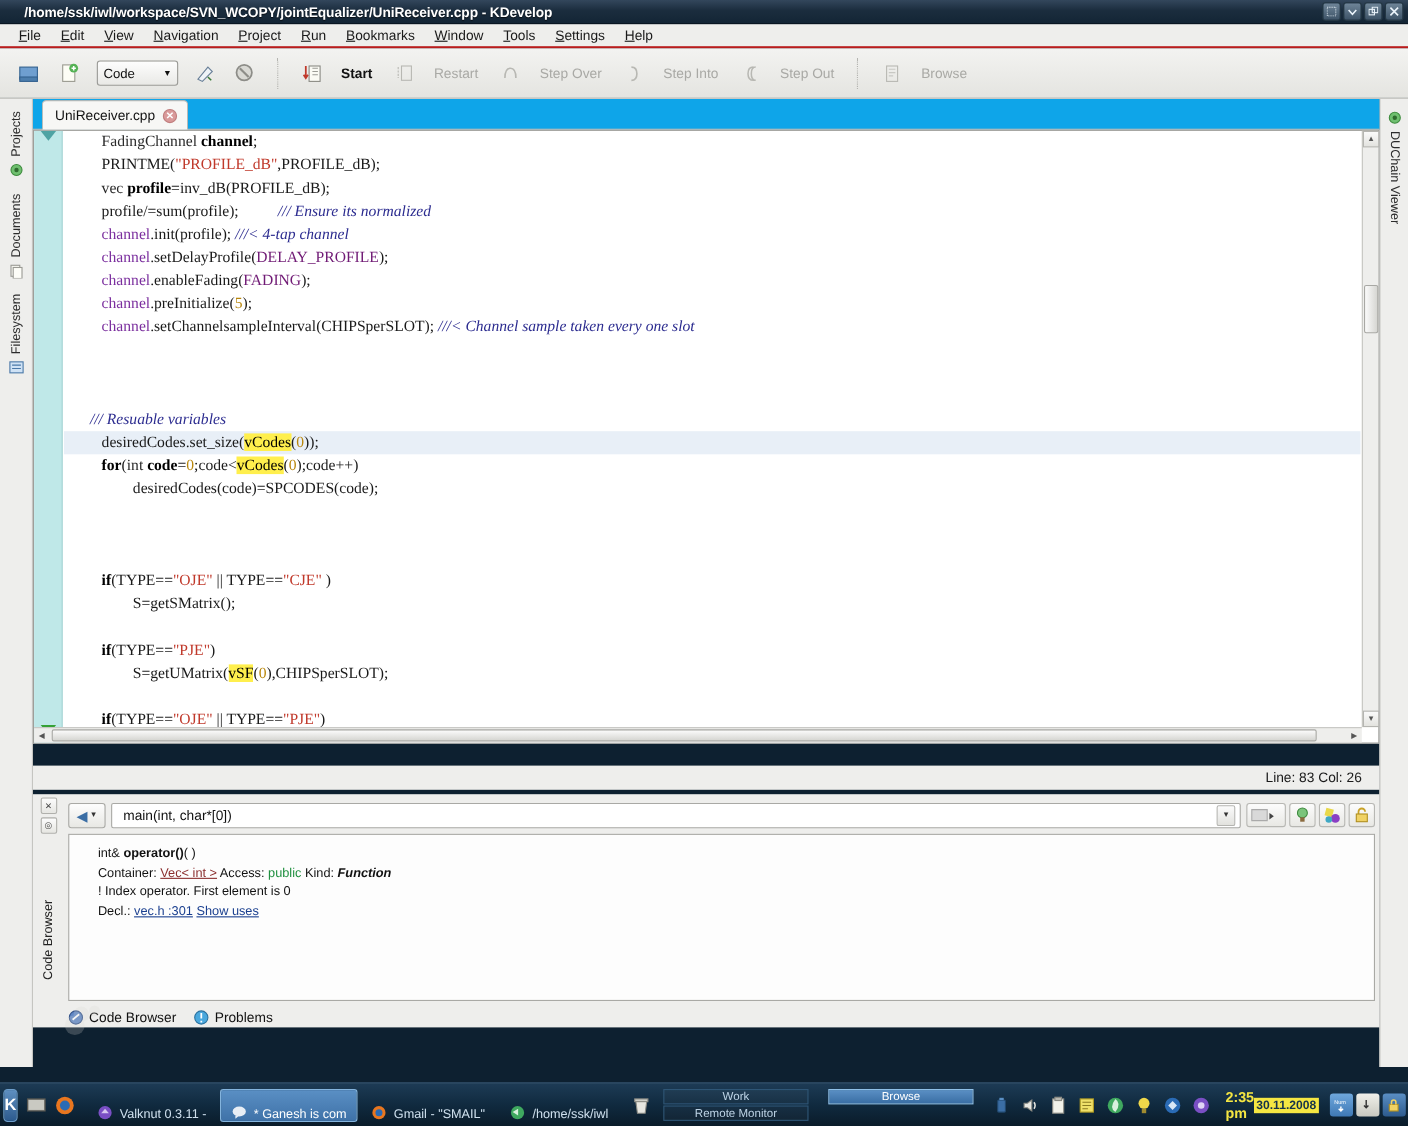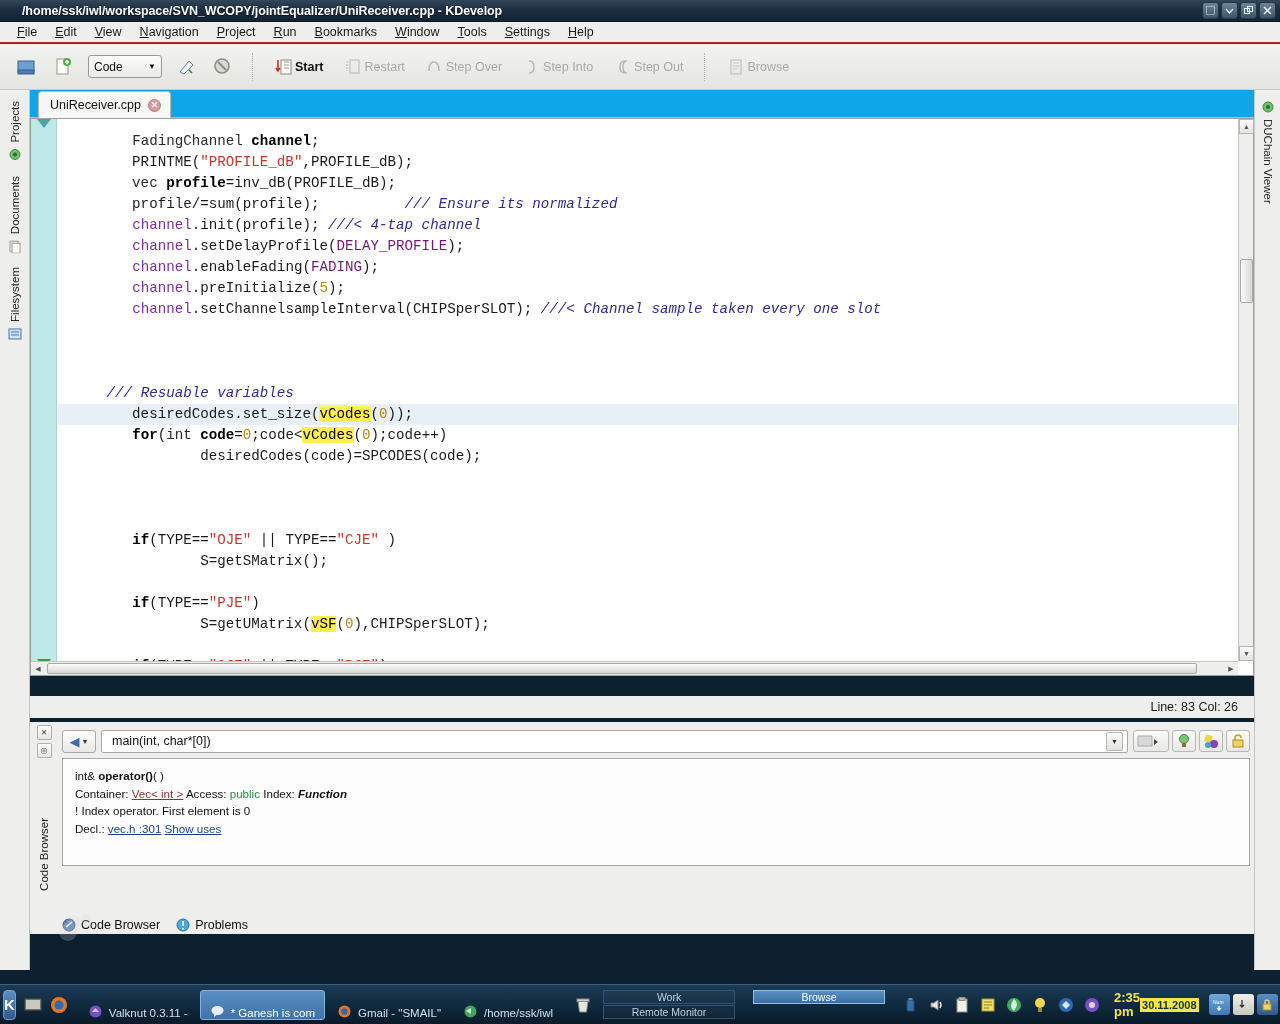--- a/index.html
+++ b/index.html
@@ -53,21 +53,21 @@
   }
   .tb-icon { width: 30px; height: 30px; display:flex; align-items:center; justify-content:center; }
   .combo-code {
     height: 23px; min-width: 74px; background: linear-gradient(to bottom,#fdfdfd,#e9e9e6);
     border: 1px solid #9a9a96; border-radius: 3px;
     display: flex; align-items: center; justify-content: space-between;
     padding: 0 5px; font-size: 12px; color: #111; margin: 0 4px;
   }
   .combo-code .arrow { font-size: 8px; margin-left: 6px; }
   .tb-sep { width: 1px; height: 28px; border-left: 1px dotted #b4b4b0; margin: 0 8px; }
-  .tb-btn { display:flex; align-items:center; gap:2px; padding: 3px 7px; font-size: 12.5px; }
+  .tb-btn { display:flex; align-items:center; gap:17px; padding: 3px 7px; font-size: 12.5px; }
   .tb-btn.enabled { color: #111111; font-weight: bold; }
   .tb-btn.disabled { color: #a9a9a5; }
   .tb-glyph { width: 19px; height: 19px; display:flex; align-items:center; justify-content:center; }
 
   
   .leftbar {
     position: absolute; left: 0; top: 90px; width: 30px; height: 880px;
     background: #eeeeec; border-right: 1px solid #c5c5c1;
     display: flex; flex-direction: column; align-items: center; padding-top: 4px;
   }
@@ -126,22 +126,22 @@
     border-left: 7px solid transparent; border-right: 7px solid transparent;
     border-top: 9px solid #4fa3a3;
   }
   .fold-arrow-bot {
     position: absolute; left: 6px; bottom: 7px; width: 0; height: 0;
     border-left: 7px solid transparent; border-right: 7px solid transparent;
     border-top: 9px solid #35a135;
   }
   .code-area {
     position: absolute; left: 27px; top: 0; right: 16px; bottom: 14px;
-    overflow: hidden; padding-top: 12px;
-    font-family: Liberation Mono, monospace;
+    overflow: hidden; padding-top: 0;
+    font-family: Liberation Serif, serif;
     font-size: 14.2px; line-height: 21px; color: #000;
     white-space: pre;
   }
   .code-line { height: 21px; padding-left: 6px; }
   .code-line.current { background: #e8eff7; }
   .kw      { color: #000000; font-weight: bold; }       
   .typ     { color: #2a2a2a; }
   .var     { color: #000000; font-weight: bold; }
   .str     { color: #c0392b; }
   .num     { color: #b8860b; }
@@ -232,23 +232,23 @@
     display:flex; align-items:center; justify-content:center; font-size: 7px; color:#333;
   }
   .dock-tools { display: flex; align-items: center; gap: 3px; }
   .dt-btn {
     width: 24px; height: 22px; border: 1px solid #b7b7b3; border-radius: 3px;
     background: linear-gradient(to bottom,#fcfcfc,#e8e8e4);
     display:flex; align-items:center; justify-content:center;
   }
   .dt-btn.wide { width: 36px; }
   .dock-body {
-    position: absolute; left: 32px; top: 36px; right: 4px; height: 108px;
+    position: absolute; left: 32px; top: 36px; right: 4px; height: 152px;
     background: #fdfdfd; border: 1px solid #a9a9a5;
-    padding: 8px 12px; font-size: 11.6px; color: #111; line-height: 17.5px;
+    padding: 8px 26px; font-size: 11.6px; color: #111; line-height: 17.5px;
   }
   .db-line { white-space: nowrap; }
   .db-line .b { font-weight: bold; }
   .db-line .lnk { color: #8b2f2f; text-decoration: underline; }
   .db-line .lnk2 { color: #1a3f8f; text-decoration: underline; }
   .db-line .pub { color: #1f8f3f; }
   .db-line .bi { font-weight: bold; font-style: italic; }
 
   .dock-tabs {
     position: absolute; left: 32px; bottom: 2px; display: flex; gap: 16px;
@@ -567,21 +567,21 @@
           </svg>
         </div>
       </div>
     </div>
 
     <div class="dock-body">
       <div class="db-line">
         <span>int&amp; </span><span class="b">operator()</span><span>( )</span>
       </div>
       <div class="db-line">
-        <span>Container: </span><span class="lnk">Vec&lt; int &gt;</span><span> Access: </span><span class="pub">public</span><span> Index: </span><span class="bi">Function</span>
+        <span>Container: </span><span class="lnk">Vec&lt; int &gt;</span><span> Access: </span><span class="pub">public</span><span> Kind: </span><span class="bi">Function</span>
       </div>
       <div class="db-line it">! Index operator. First element is 0</div>
       <div class="db-line">
         <span>Decl.: </span><span class="lnk2">vec.h :301</span>&nbsp;<span class="lnk2">Show uses</span>
       </div>
     </div>
 
     <div class="dock-tabs">
       <div class="dock-tab">
         <span class="dtab-icon">

